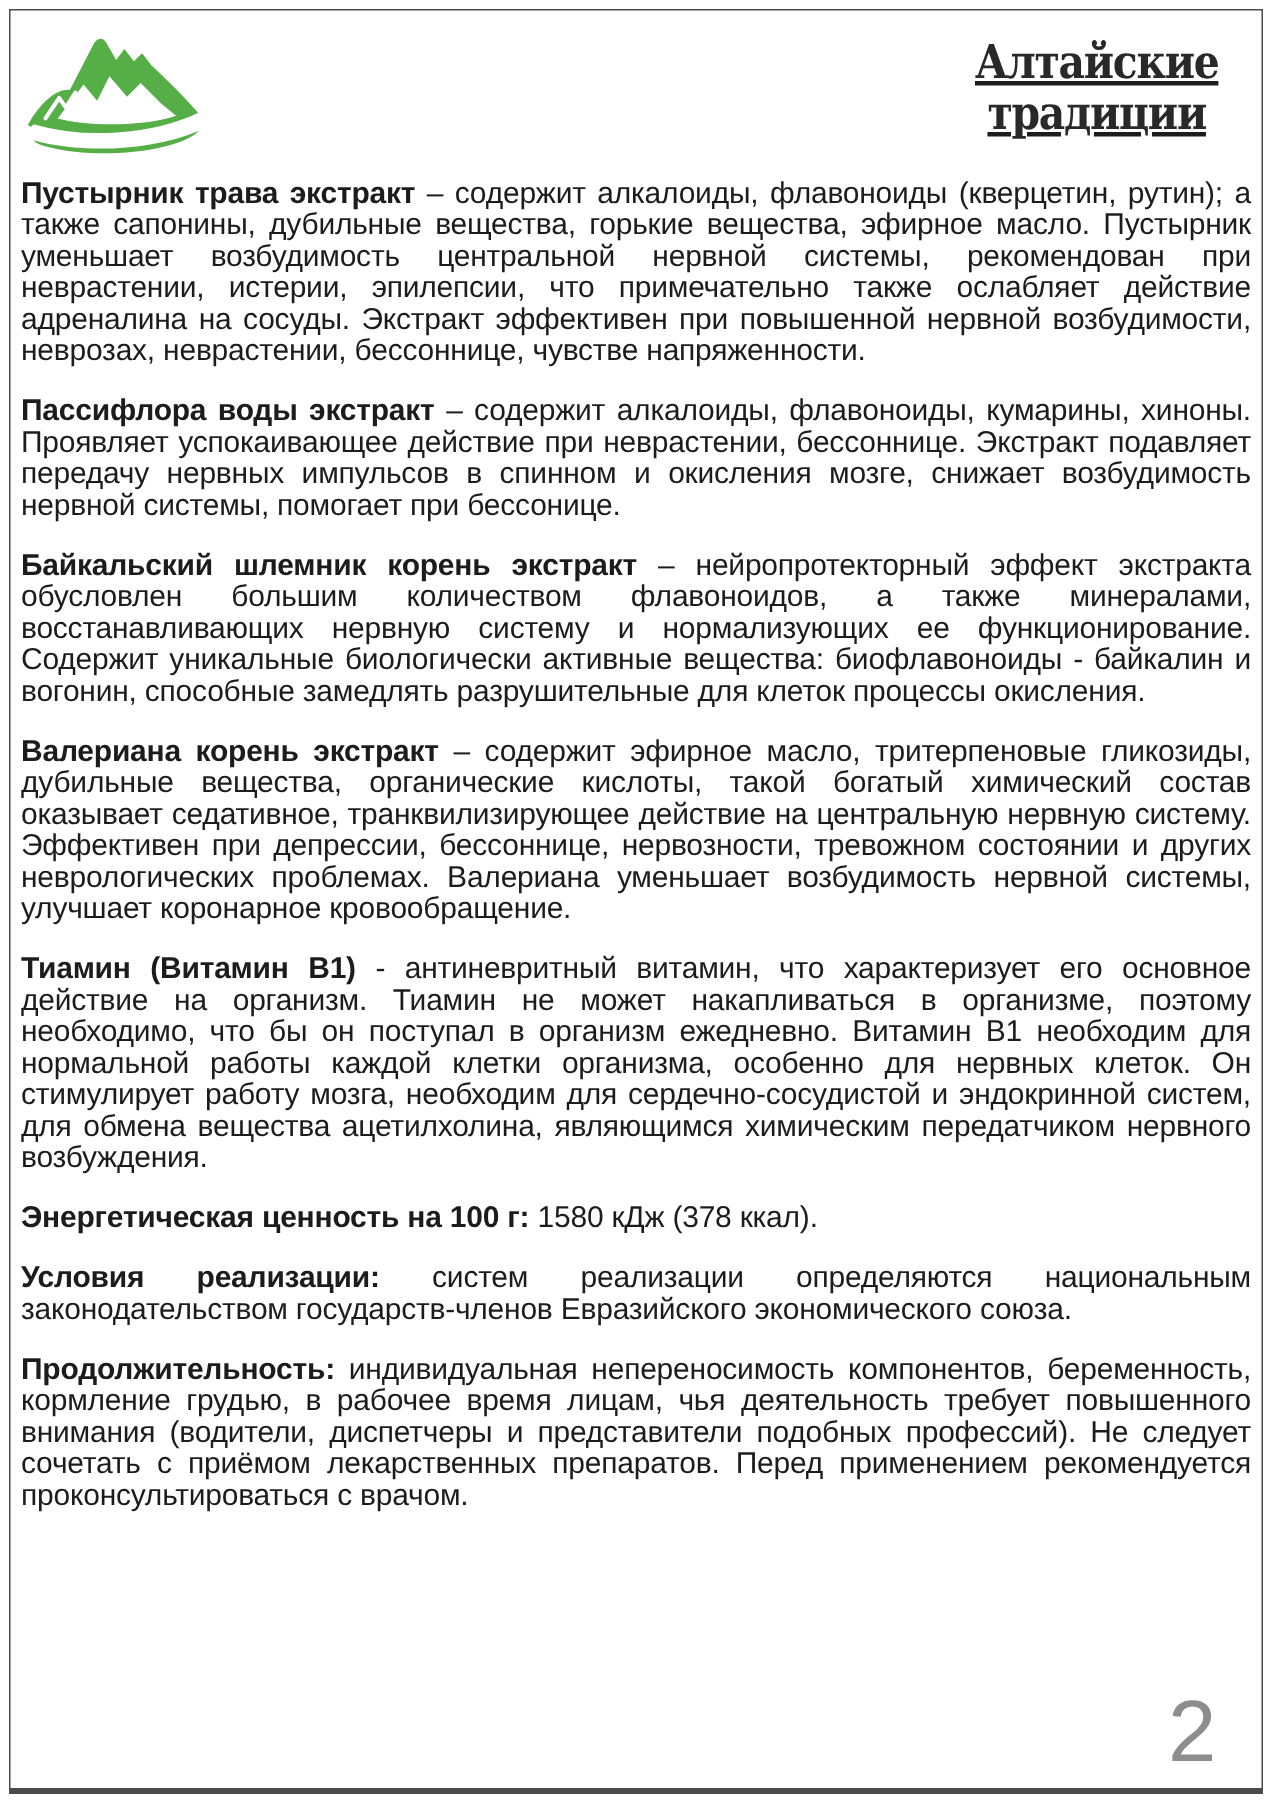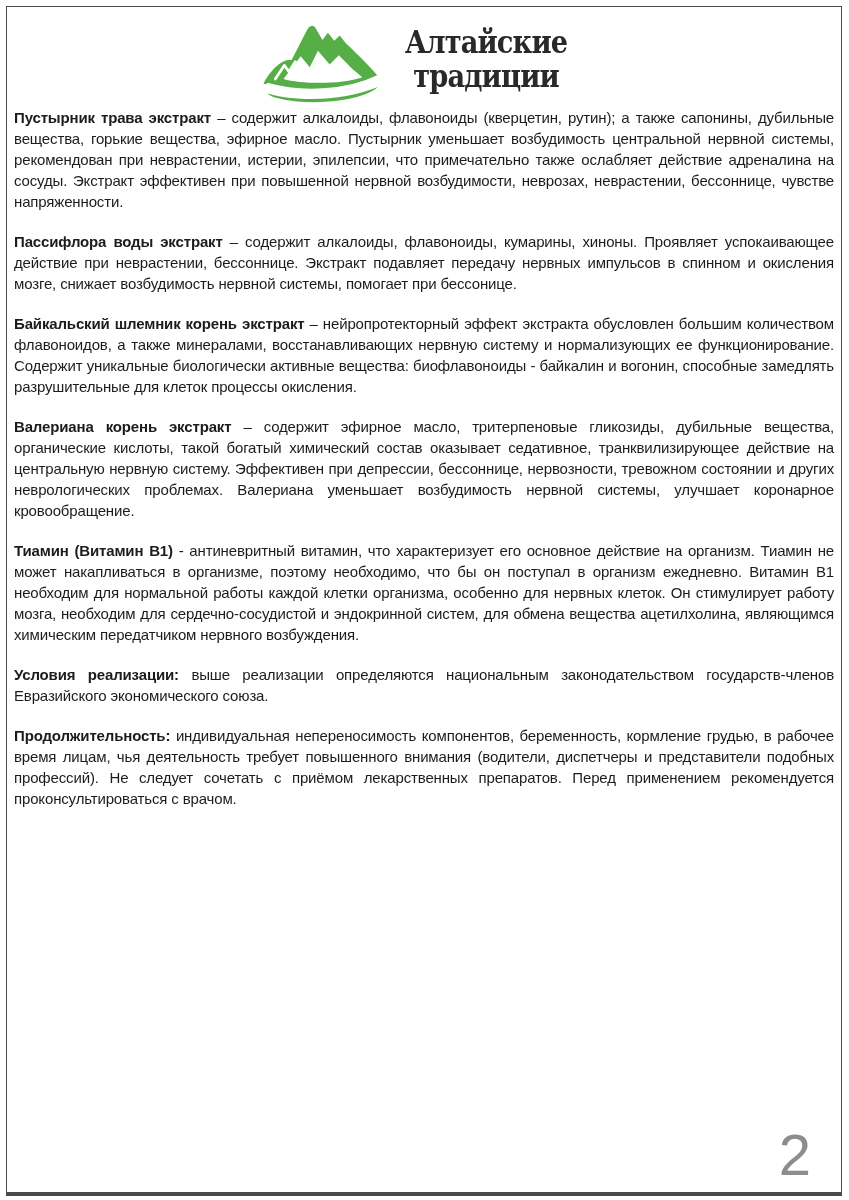--- a/index.html
+++ b/index.html
@@ -12,37 +12,38 @@
     position: absolute; left: 6px; top: 6px; right: 7px; bottom: 4px;
     border: 1px solid var(--border-color, #4a4a4a);
     border-bottom-width: 4px;
     box-sizing: border-box;
     padding: 2px 7px 0 7px;
     overflow: hidden;
     background: #ffffff;
   }
   
   .logo-row {
-    display: flex; justify-content: center; align-items: center;
-    gap: 10px; height: 96px; margin-top: 2px;
+    display: flex; justify-content: space-between; align-items: center;
+    gap: 10px; height: 96px; margin-top: 2px; text-decoration: underline;
   }
   .logo-icon { width: 136px; height: 94px; flex: 0 0 auto; }
   .brand {
     font-family: "DejaVu Serif", "Liberation Serif", serif;
     font-weight: bold;
     font-size: 31px; line-height: 34px;
     color: #2b2829;
     text-align: center;
     letter-spacing: -1px;
     transform: scaleX(0.88);
     transform-origin: left center;
   }
   
   .content {
-    font-size: 15px; line-height: 21px;
+    margin-top: 12px;
+    font-size: 20px; line-height: 21px;
     letter-spacing: -0.15px;
     text-align: justify;
   }
   .para { margin: 0 0 19px 0; }
   .lead { font-weight: bold; }
   .nutrition { margin: 0 0 19px 0; }
   .nutrition .para { margin: 0; }
   
   .pagenum {
     position: absolute; right: 30px; bottom: 8px;
@@ -100,23 +101,24 @@
   <p class="para"><b class="lead">Байкальский шлемник корень экстракт</b> <span>– нейропротекторный эффект экстракта обусловлен большим количеством флавоноидов, а также минералами, восстанавливающих нервную систему и нормализующих ее функционирование. Содержит уникальные биологически активные вещества: биофлавоноиды - байкалин и вогонин, способные замедлять разрушительные для клеток процессы окисления.</span></p>
 
   <p class="para"><b class="lead">Валериана корень экстракт</b> <span>– содержит эфирное масло, тритерпеновые гликозиды, дубильные вещества, органические кислоты, такой богатый химический состав оказывает седативное, транквилизирующее действие на центральную нервную систему. Эффективен при депрессии, бессоннице, нервозности, тревожном состоянии и других неврологических проблемах. Валериана уменьшает возбудимость нервной системы, улучшает коронарное кровообращение.</span></p>
 
   <p class="para"><b class="lead">Тиамин (Витамин В1)</b> <span>- антиневритный витамин, что характеризует его основное действие на организм. Тиамин не может накапливаться в организме, поэтому необходимо, что бы он поступал в организм ежедневно. Витамин В1 необходим для нормальной работы каждой клетки организма, особенно для нервных клеток. Он стимулирует работу мозга, необходим для сердечно-сосудистой и эндокринной систем, для обмена вещества ацетилхолина, являющимся химическим передатчиком нервного возбуждения.</span></p>
 
 
 </section>
     <section class="nutrition">
 
+  <p class="para"><b class="lead">Энергетическая ценность на 100 г:</b> <span>1580 кДж (378 ккал).</span></p>
 </section>
     <section>
-  <p class="para"><b class="lead">Условия реализации:</b> <span>выше реализации определяются национальным законодательством государств-членов Евразийского экономического союза.</span></p>
+  <p class="para"><b class="lead">Условия реализации:</b> <span>систем реализации определяются национальным законодательством государств-членов Евразийского экономического союза.</span></p>
 
   <p class="para"><b class="lead">Продолжительность:</b> <span>индивидуальная непереносимость компонентов, беременность, кормление грудью, в рабочее время лицам, чья деятельность требует повышенного внимания (водители, диспетчеры и представители подобных профессий). Не следует сочетать с приёмом лекарственных препаратов. Перед применением рекомендуется проконсультироваться с врачом.</span></p>
 
 </section>
   </main>
 
   <div class="pagenum">2</div>
 </div>
 
 </body></html>

